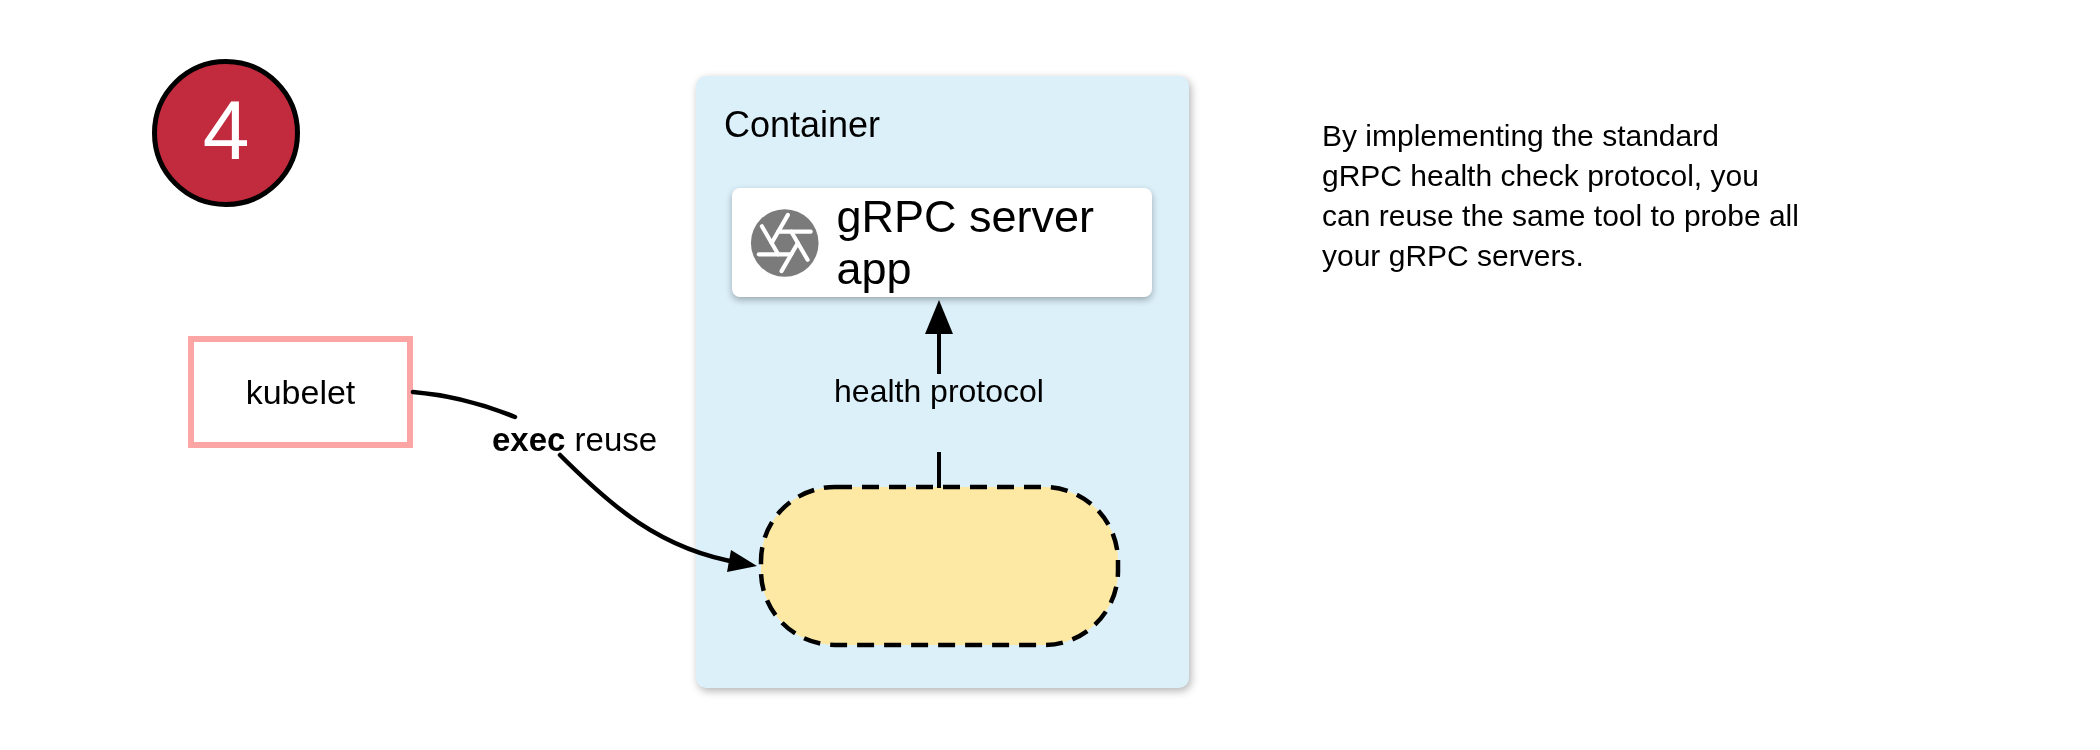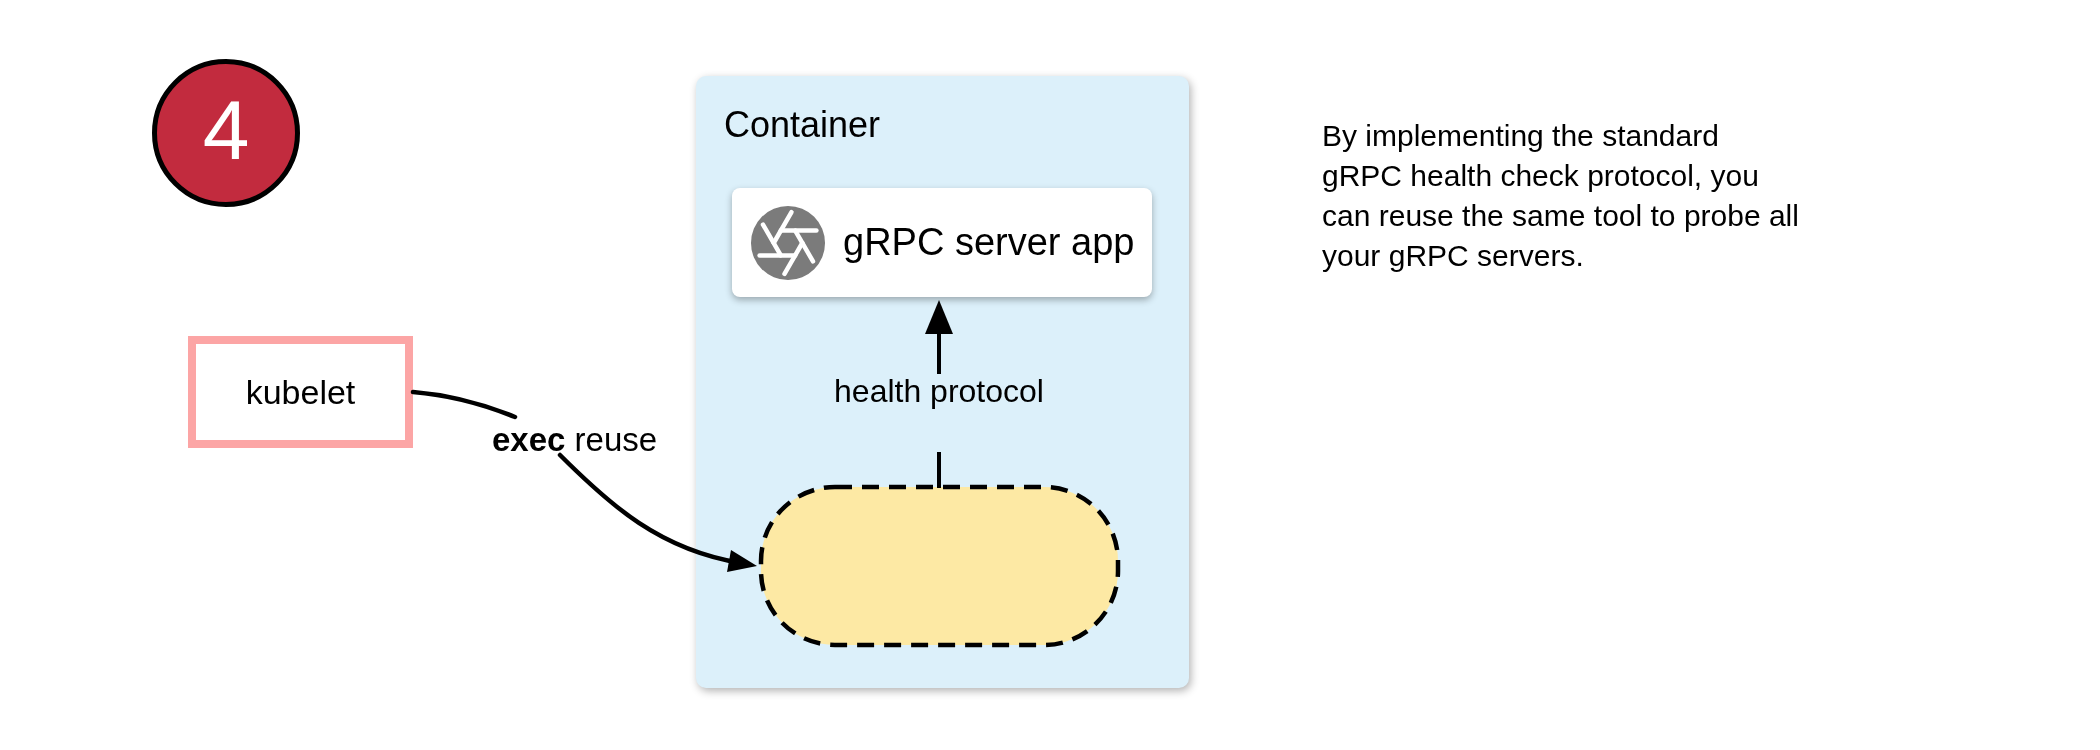--- a/index.html
+++ b/index.html
@@ -16,21 +16,21 @@
 
   .badge{
     position:absolute;left:152px;top:59px;width:148px;height:148px;
     background:var(--badge-fill);border:5px solid #000;border-radius:50%;
     display:flex;align-items:center;justify-content:center;
   }
   .badge span{color:#fff;font-size:84px;line-height:1;padding-bottom:6px;}
 
   .kubelet-box{
     position:absolute;left:188px;top:336px;width:225px;height:112px;
-    background:#fff;border:8px solid #fca5a5;
+    background:#fff;border:6px solid #fca5a5;
     display:flex;align-items:center;justify-content:center;
     font-size:34px;
   }
 
   .exec-label{
     position:absolute;left:456px;top:421px;font-size:33px;white-space:nowrap;
   }
   .exec-label .b{font-weight:bold;margin-left:36px;}
 
   .container-box{
@@ -41,21 +41,21 @@
   .container-label{
     position:absolute;left:724px;top:104px;font-size:36px;
   }
 
   .server-card{
     position:absolute;left:732px;top:188px;width:420px;height:109px;
     background:#fff;border-radius:8px;
     box-shadow:0 3px 7px rgba(0,0,0,0.30);
     display:flex;align-items:center;gap:17px;padding-left:18px;
   }
-  .server-card .label{font-size:38px;}
+  .server-card .label{font-size:45px;}
 
   .overlay{position:absolute;left:0;top:0;width:2100px;height:750px;pointer-events:none;}
   .overlay .stroke{stroke:#000;fill:none;}
   .overlay .pill{fill:var(--probe-fill);stroke:#000;}
   .overlay .fill{fill:#000;stroke:none;}
 
   .protocol-label{
     position:absolute;left:789px;top:374px;width:300px;
     text-align:center;font-size:32px;line-height:35px;
   }

